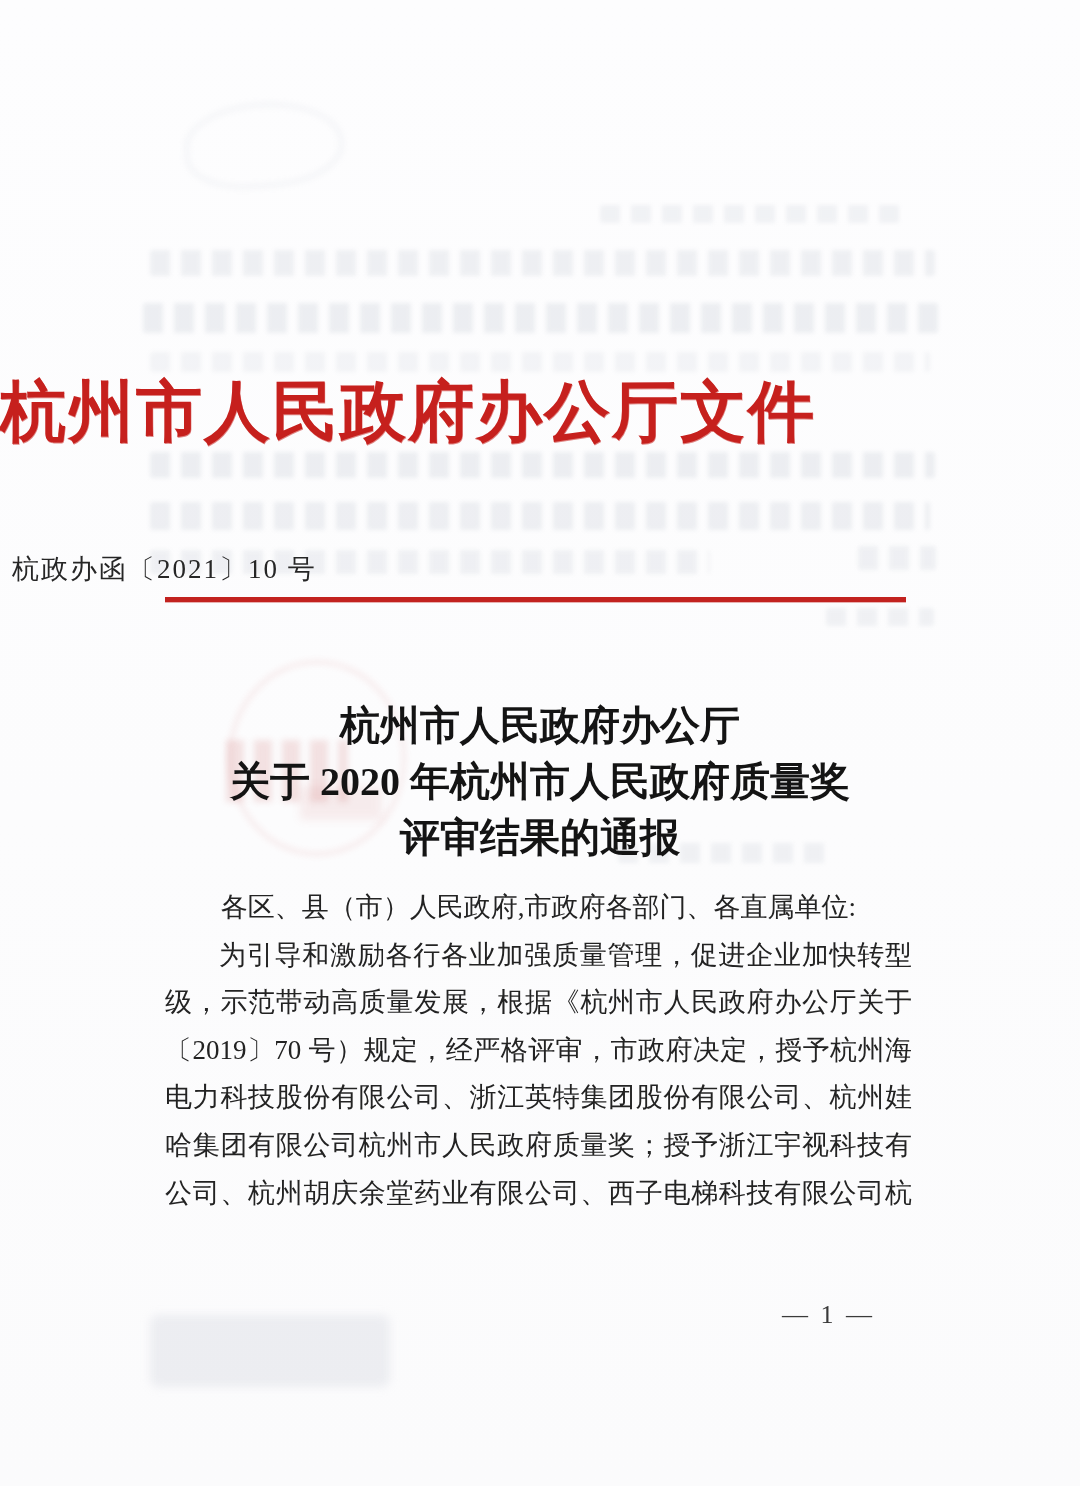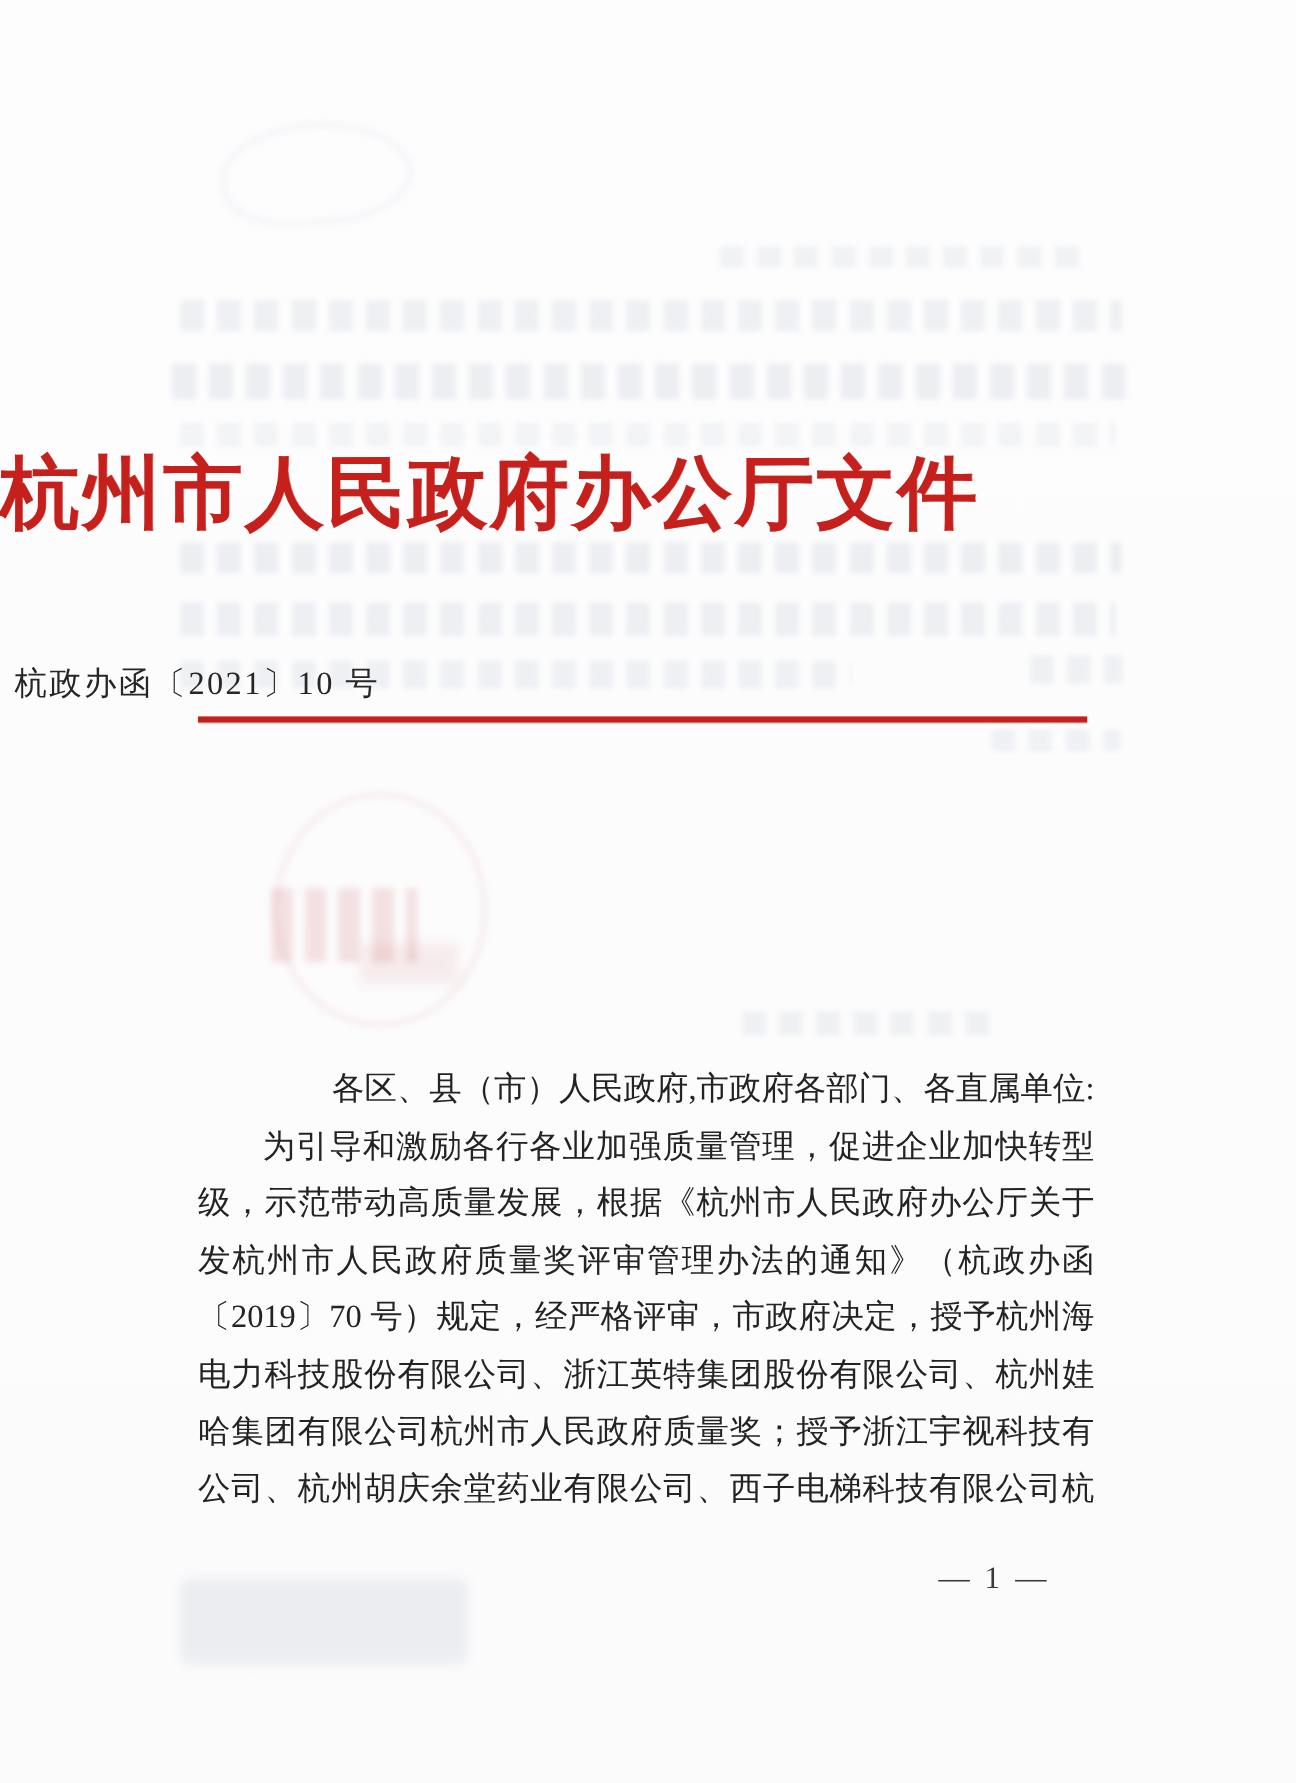--- a/index.html
+++ b/index.html
@@ -117,21 +117,21 @@
 
   .body-block {
     left: 165px; top: 884px; width: 747px;
     font-size: 27px;
     line-height: 47.6px;
     color: #232323;
   }
   .body-block .line {
     height: 47.6px;
     white-space: nowrap;
-    text-align: right;
+    text-align: center;
   }
   .body-block .line.fill {
     text-align: justify;
     text-align-last: justify;
     white-space: normal;
     overflow: hidden;
   }
   .body-block .line.indent { text-indent: 2em; }
 
   .page-number {
@@ -162,26 +162,30 @@
   <div class="artifact seal-marks"></div>
   <div class="artifact seal-marks2"></div>
   <div class="artifact blotch"></div>
 
   <h1 class="content masthead">杭州市人民政府办公厅文件</h1>
 
   <div class="content doc-number">杭政办函〔2021〕10 号</div>
 
   <div class="content red-rule"></div>
 
+  <div class="content doc-title">
+    <div class="t-line">杭州市人民政府办公厅</div>
+    <div class="t-line">关于 2020 年杭州市人民政府质量奖</div>
+    <div class="t-line">评审结果的通报</div>
+  </div>
 
   <div class="content body-block">
     <div class="line">各区、县（市）人民政府,市政府各部门、各直属单位:</div>
     <div class="line fill indent">为引导和激励各行各业加强质量管理，促进企业加快转型升</div>
     <div class="line fill">级，示范带动高质量发展，根据《杭州市人民政府办公厅关于印</div>
-    <div class="line fill">发杭州市人民政府质量奖评审管理办法的通知》（杭政办函</div>
     <div class="line fill">〔2019〕70 号）规定，经严格评审，市政府决定，授予杭州海兴</div>
     <div class="line fill">电力科技股份有限公司、浙江英特集团股份有限公司、杭州娃哈</div>
     <div class="line fill">哈集团有限公司杭州市人民政府质量奖；授予浙江宇视科技有限</div>
     <div class="line fill">公司、杭州胡庆余堂药业有限公司、西子电梯科技有限公司杭州</div>
   </div>
 
   <div class="content page-number">— 1 —</div>
 
 </div>
 

